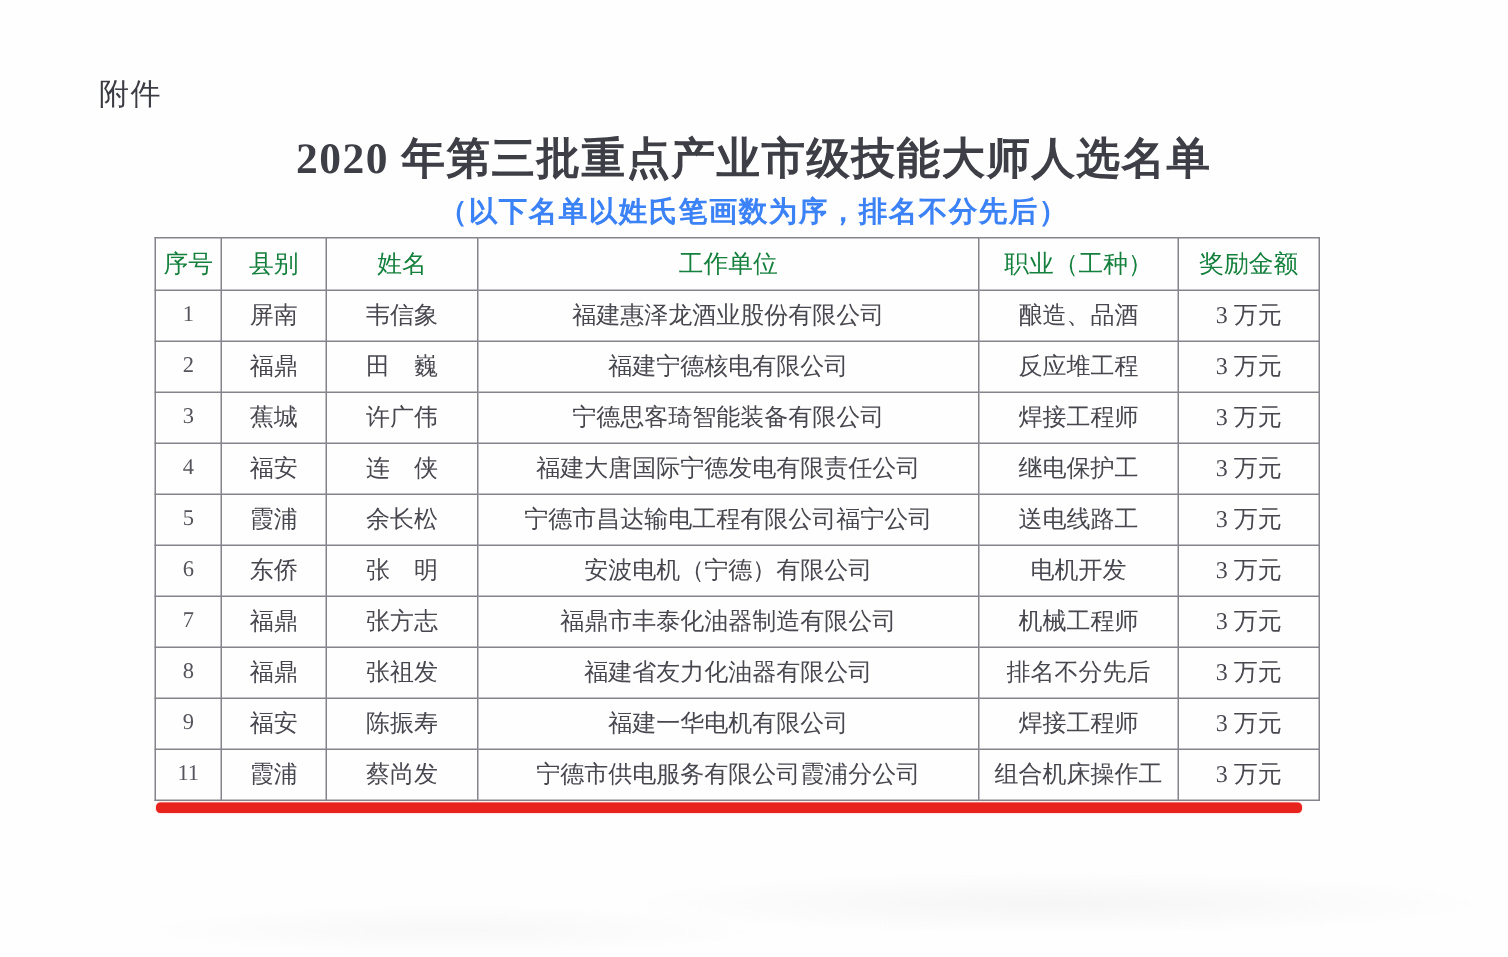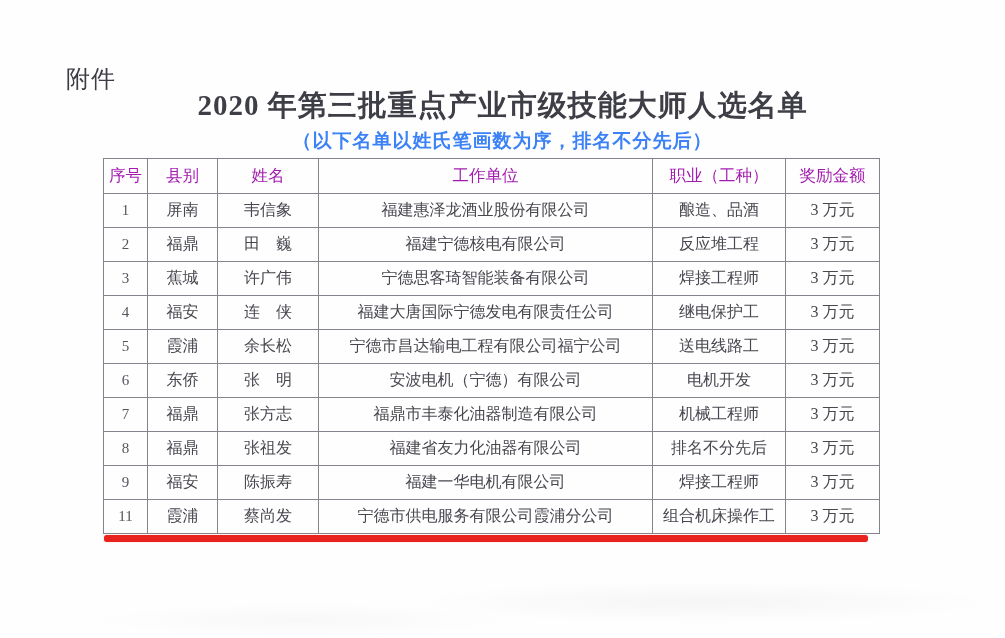--- a/index.html
+++ b/index.html
@@ -7,22 +7,22 @@
     width: 1005px; height: 638px;
     background: #ffffff;
     font-family: "Liberation Serif", "DejaVu Serif", serif;
     color: #43434b;
     position: relative;
     overflow: hidden;
   }
   .page { position: absolute; inset: 0; background: #fffefe; }
 
   .attachment-label {
-    position: absolute; left: 66px; top: 63px;
-    font-size: 24px; letter-spacing: 1px; color: #3c3c44;
+    position: absolute; left: 66px; top: 49px;
+    font-size: 20px; letter-spacing: 1px; color: #3c3c44;
   }
   .doc-title {
     position: absolute; left: 0; top: 86px; width: 1005px;
     text-align: center; font-size: 29px; font-weight: bold;
     color: #3e3e46; letter-spacing: 1px; margin: 0;
   }
   .doc-subtitle {
     position: absolute; left: 0; top: 128px; width: 1005px;
     text-align: center; font-size: 19px; font-weight: bold;
     color: #3b82f6; letter-spacing: 1px;
@@ -31,21 +31,21 @@
   table.roster {
     position: absolute; left: 103px; top: 158px;
     width: 776px; border-collapse: collapse; table-layout: fixed;
   }
   table.roster th, table.roster td {
     border: 1px solid #84848c;
     text-align: center; vertical-align: middle;
     font-weight: normal; font-size: 16px; color: #47474f;
     padding: 0 2px; overflow: hidden; white-space: nowrap;
   }
-  table.roster th { height: 34px; font-size: 16.5px; color: #a21caf; }
+  table.roster th { height: 34px; font-size: 16.5px; color: #15803d; }
   table.roster td { height: 33px; }
   table.roster td.num { font-size: 15px; color: #55555d; }
 
   .red-underline {
     position: absolute; left: 104px; top: 535px;
     width: 764px; height: 7px;
     background: #e8231d; border-radius: 3px;
     box-shadow: 0 0 1px rgba(232,35,29,.6);
   }
 

